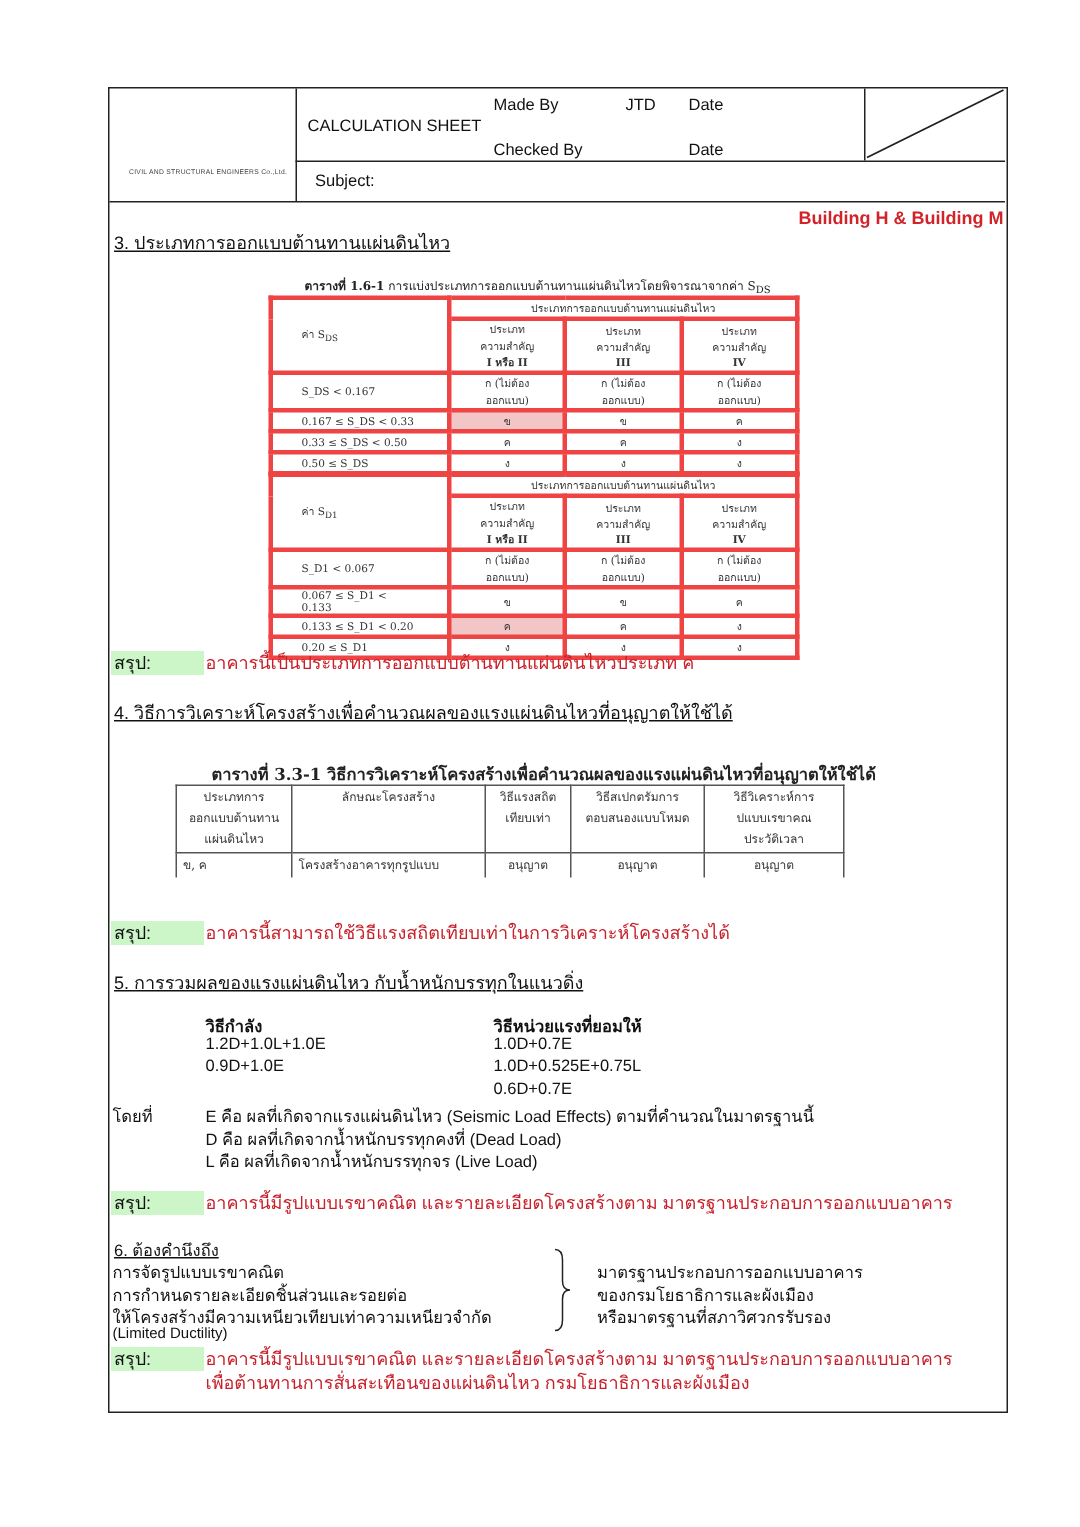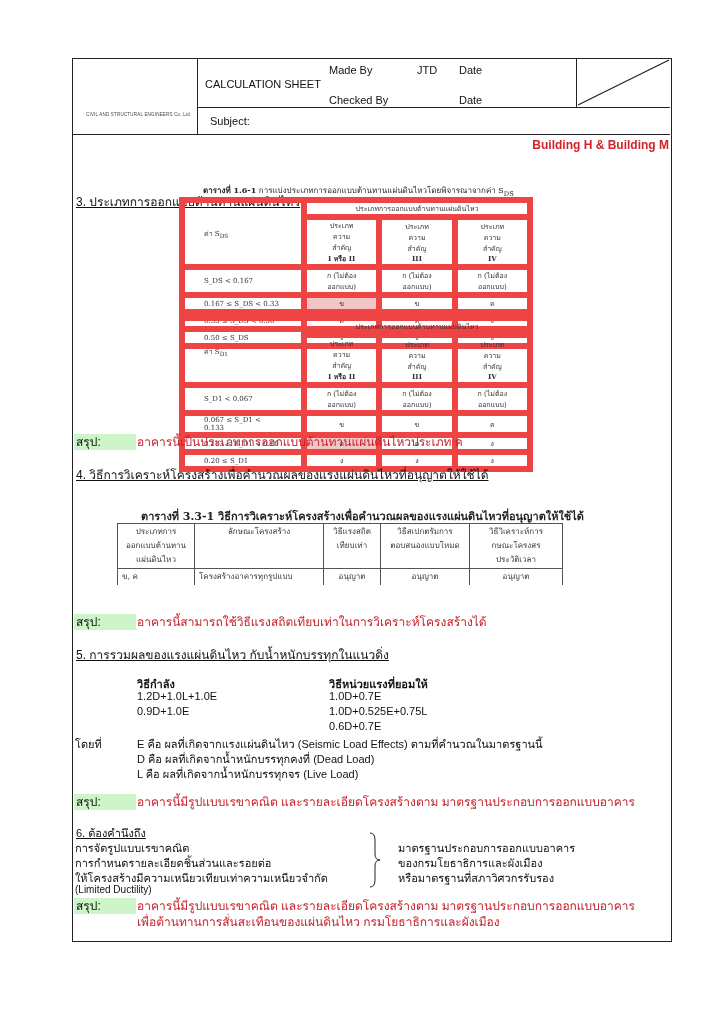--- a/index.html
+++ b/index.html
@@ -25,21 +25,21 @@
   .bldg { position: absolute; right: 2px; top: 79px; font-size: 12px; font-weight: bold; color: #d0232a; }
 
   .sec-title { position: absolute; left: 3px; font-size: 12px; text-decoration: underline; }
   .summary-label { position: absolute; left: 1px; width: 62px; height: 16px; background: #ccf5c8; font-size: 12px; line-height: 16px; padding-left: 2px; box-sizing: border-box; }
   .summary-text { position: absolute; left: 64px; font-size: 12px; color: #c8202a; line-height: 16px; }
 
   
   .cap { position: absolute; font-family: "DejaVu Serif", serif; font-size: 8px; font-weight: bold; white-space: nowrap; color: #222; }
   .cap .n { font-weight: normal; }
   table.tb { position: absolute; border-collapse: collapse; font-family: "DejaVu Serif", serif; font-size: 7px; color: #333; }
-  table.tb td { border: 6px solid #ef4444; padding: 0 19px; height: 11px; text-align: center; }
+  table.tb td { border: 3px solid #ef4444; padding: 0 19px; height: 11px; text-align: center; }
   table.tb td.l { text-align: left; }
   table.tb td.hl { background: #f2c6c6; }
   .t1 { left: 106px; top: 138px; width: 354px; }
   .t2 { left: 106px; top: 256px; width: 354px; }
   table.t3 { position: absolute; left: 44px; top: 464px; width: 446px; border-collapse: collapse; font-family: "DejaVu Serif", serif; font-size: 8px; color: #333; }
   table.t3 td { border: 1px solid #555; padding: 1px 4px; text-align: center; vertical-align: top; line-height: 14px; }
   table.t3 td.l { text-align: left; }
   table.t3 tr.last td { border-bottom: none; }
 
   .t { position: absolute; font-size: 11px; white-space: nowrap; }
@@ -63,21 +63,21 @@
     <div class="date2">Date</div>
     <div class="hline-mid"></div>
     <div class="vline-right"></div>
     <svg class="diag" viewBox="0 0 94 48" preserveAspectRatio="none">
       <line x1="2" y1="46" x2="93" y2="1" stroke="#222" stroke-width="1.3"></line>
     </svg>
     <div class="subject-label">Subject:</div>
   </div>
   <div class="bldg">Building H &amp; Building M</div>
 
-  <div class="sec-title" style="top:93px;margin-top:40px;">3. ประเภทการออกแบบต้านทานแผ่นดินไหว</div>
+  <div class="sec-title" style="top:93px;">3. ประเภทการออกแบบต้านทานแผ่นดินไหว</div>
 
   <div class="cap" style="left:130px; top:125px;"><span>ตารางที่ 1.6-1</span><span class="n"> การแบ่งประเภทการออกแบบต้านทานแผ่นดินไหวโดยพิจารณาจากค่า S</span><sub class="n">DS</sub></div>
   <table class="tb t1">
     <tbody>
         <tr>
       <td class="l" rowspan="2" style="width:78px;"><span>ค่า S</span><sub>DS</sub></td>
       <td colspan="3">ประเภทการออกแบบต้านทานแผ่นดินไหว</td>
     </tr>
     <tr>
       <td>
@@ -186,21 +186,21 @@
       <td style="width:48px;">
             <div>วิธีแรงสถิต</div>
             <div>เทียบเท่า</div>
           </td>
       <td style="width:80px;">
             <div>วิธีสเปกตรัมการ</div>
             <div>ตอบสนองแบบโหมด</div>
           </td>
       <td>
             <div>วิธีวิเคราะห์การ</div>
-            <div>กษณะโครงสร</div>
+            <div>ปแบบเรขาคณ</div>
             <div>ประวัติเวลา</div>
           </td>
     </tr>
     <tr class="last">
       <td class="l">ข, ค</td>
       <td class="l">โครงสร้างอาคารทุกรูปแบบ</td>
       <td>อนุญาต</td>
       <td>อนุญาต</td>
       <td>อนุญาต</td>
     </tr>

